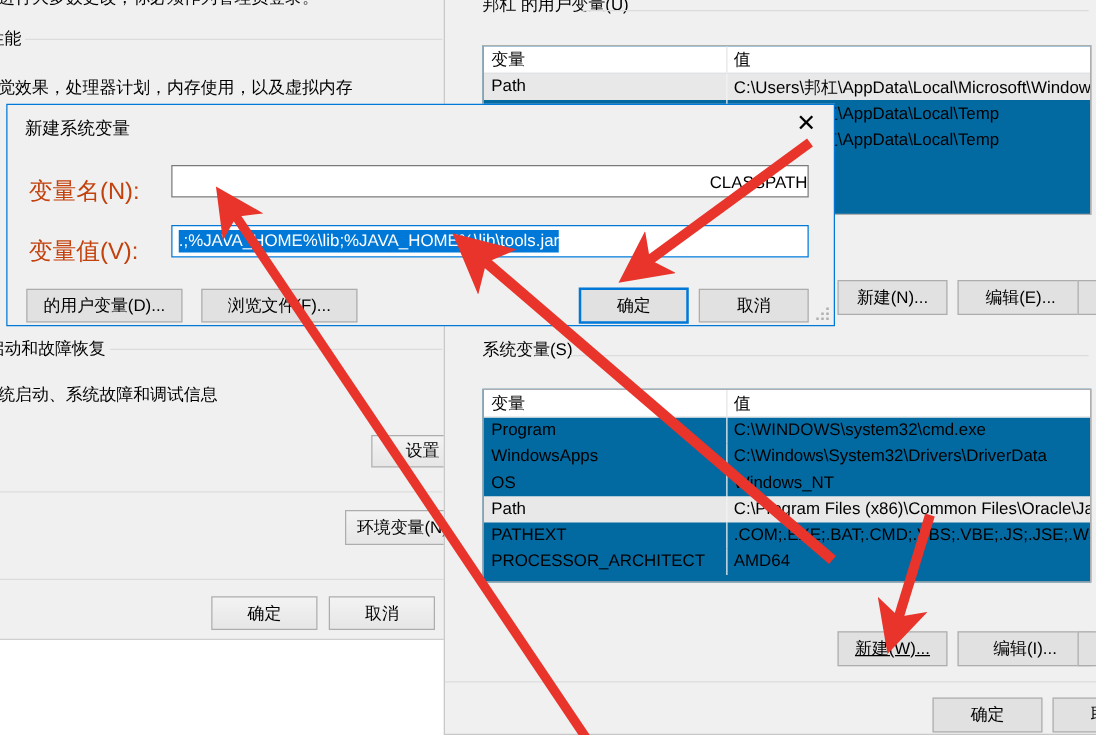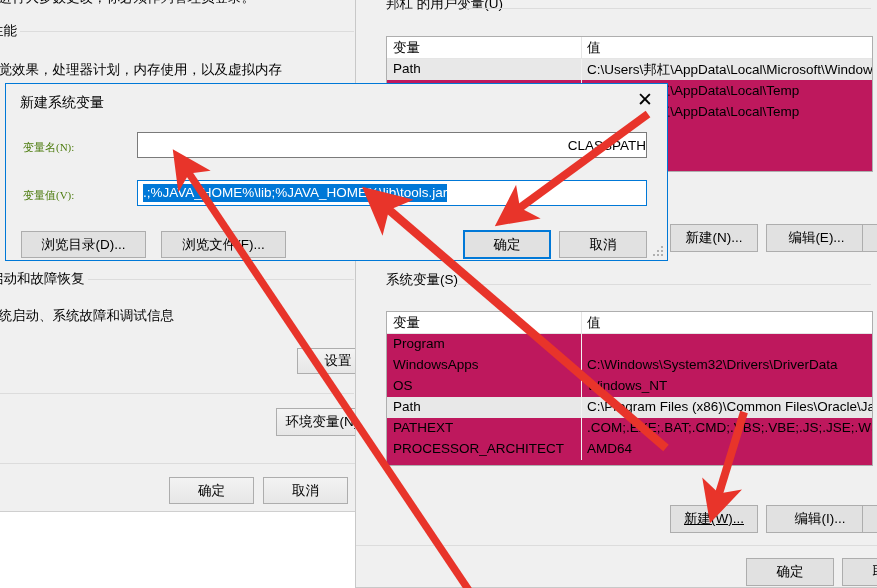--- a/index.html
+++ b/index.html
@@ -54,21 +54,21 @@
     left: 355px; top: -34px; width: 540px; height: 622px;
     background: #f0f0f0; border: 1px solid #c8c8c8;
   }
   .ev-legend {
     position:absolute; font-size: 13.5px; color:#000; white-space:nowrap;
   }
   .ev-rule {
     position:absolute; border-top:1px solid #dcdcdc;
   }
   .grid {
-    position:absolute; background:#be185d; border:1px solid #aeaeae;
+    position:absolute; background:#0369a1; border:1px solid #aeaeae;
     overflow:hidden;
   }
   .grid .hdr {
     height: 22px; border-bottom:1px solid #e5e5e5;
     position:relative; background:#ffffff;
   }
   .grid .hdr .cell {
     position:absolute; top:2px; font-size:13.5px; color:#000;
     white-space:nowrap;
   }
@@ -95,21 +95,21 @@
     position:absolute; left:14px; top:10px;
     font-size:14px; color:#000; white-space:nowrap;
   }
   #dlg .closebtn {
     position:absolute; right:0px; top:0px; width:44px; height:30px;
     display:flex; align-items:center; justify-content:center;
     font-size: 19px; color:#000; line-height:1;
     font-family: "DejaVu Sans", sans-serif;
   }
   #dlg .dlabel {
-    position:absolute; font-size:11px; color:#4d7c0f; white-space:nowrap;font-family:Liberation Serif, serif;
+    position:absolute; font-size:19px; color:#c2410c; white-space:nowrap;
   }
   .tbox {
     position:absolute; background:#fff; border:1px solid #7a7a7a;
     font-size:13.5px; color:#000; display:flex; align-items:center;
     padding-left:5px; overflow:hidden; white-space:nowrap;
   }
   .tbox.focus { border:1px solid #0078d7; }
   .tbox .selhl {
     background:#0078d7; color:#ffffff; padding:1px 0 2px 0;
   }
@@ -190,20 +190,21 @@
 
   <div class="grid" style="left:30px; top:344px; width:487px; height:155px;">
     <div class="hdr">
       <div class="sep" style="left:194px;"></div>
       <div class="cell" style="left:6px;">变量</div>
       <div class="cell" style="left:200px;">值</div>
     </div>
     <div class="row">
       <div class="sepv" style="left:194px;"></div>
       <div class="c1">Program</div>
+      <div class="c2">C:\WINDOWS\system32\cmd.exe</div>
     </div>
     <div class="row">
       <div class="sepv" style="left:194px;"></div>
       <div class="c1">WindowsApps</div>
       <div class="c2">C:\Windows\System32\Drivers\DriverData</div>
     </div>
     <div class="row">
       <div class="sepv" style="left:194px;"></div>
       <div class="c1">OS</div>
       <div class="c2">Windows_NT</div>
@@ -241,21 +242,21 @@
   <div class="dlabel" style="left:17px; top:56px;">变量名(N):</div>
   <div class="tbox" style="left:131px; top:48px; width:510px; height:26px;justify-content:flex-end;">
     <span>CLASSPATH</span>
   </div>
 
   <div class="dlabel" style="left:17px; top:104px;">变量值(V):</div>
   <div class="tbox focus" style="left:131px; top:96px; width:510px; height:26px;">
     <span class="selhl">.;%JAVA_HOME%\lib;%JAVA_HOME%\lib\tools.jar</span>
   </div>
 
-  <div class="win-btn flat" style="left:15px; top:147px; width:125px; height:27px;">浏览目录(D)...</div>
+  <div class="win-btn flat" style="left:15px; top:147px; width:125px; height:27px;">的用户变量(D)...</div>
   <div class="win-btn flat" style="left:155px; top:147px; width:125px; height:27px;">浏览文件(F)...</div>
 
   <div class="win-btn default" style="left:457px; top:146px; width:88px; height:29px;">确定</div>
   <div class="win-btn flat" style="left:553px; top:147px; width:88px; height:27px;">取消</div>
 
   <div class="grip">
     <i style="left:9px;top:0;"></i>
       <i style="left:9px;top:4px;"></i>
       <i style="left:5px;top:4px;"></i>
     <i style="left:9px;top:8px;"></i>

